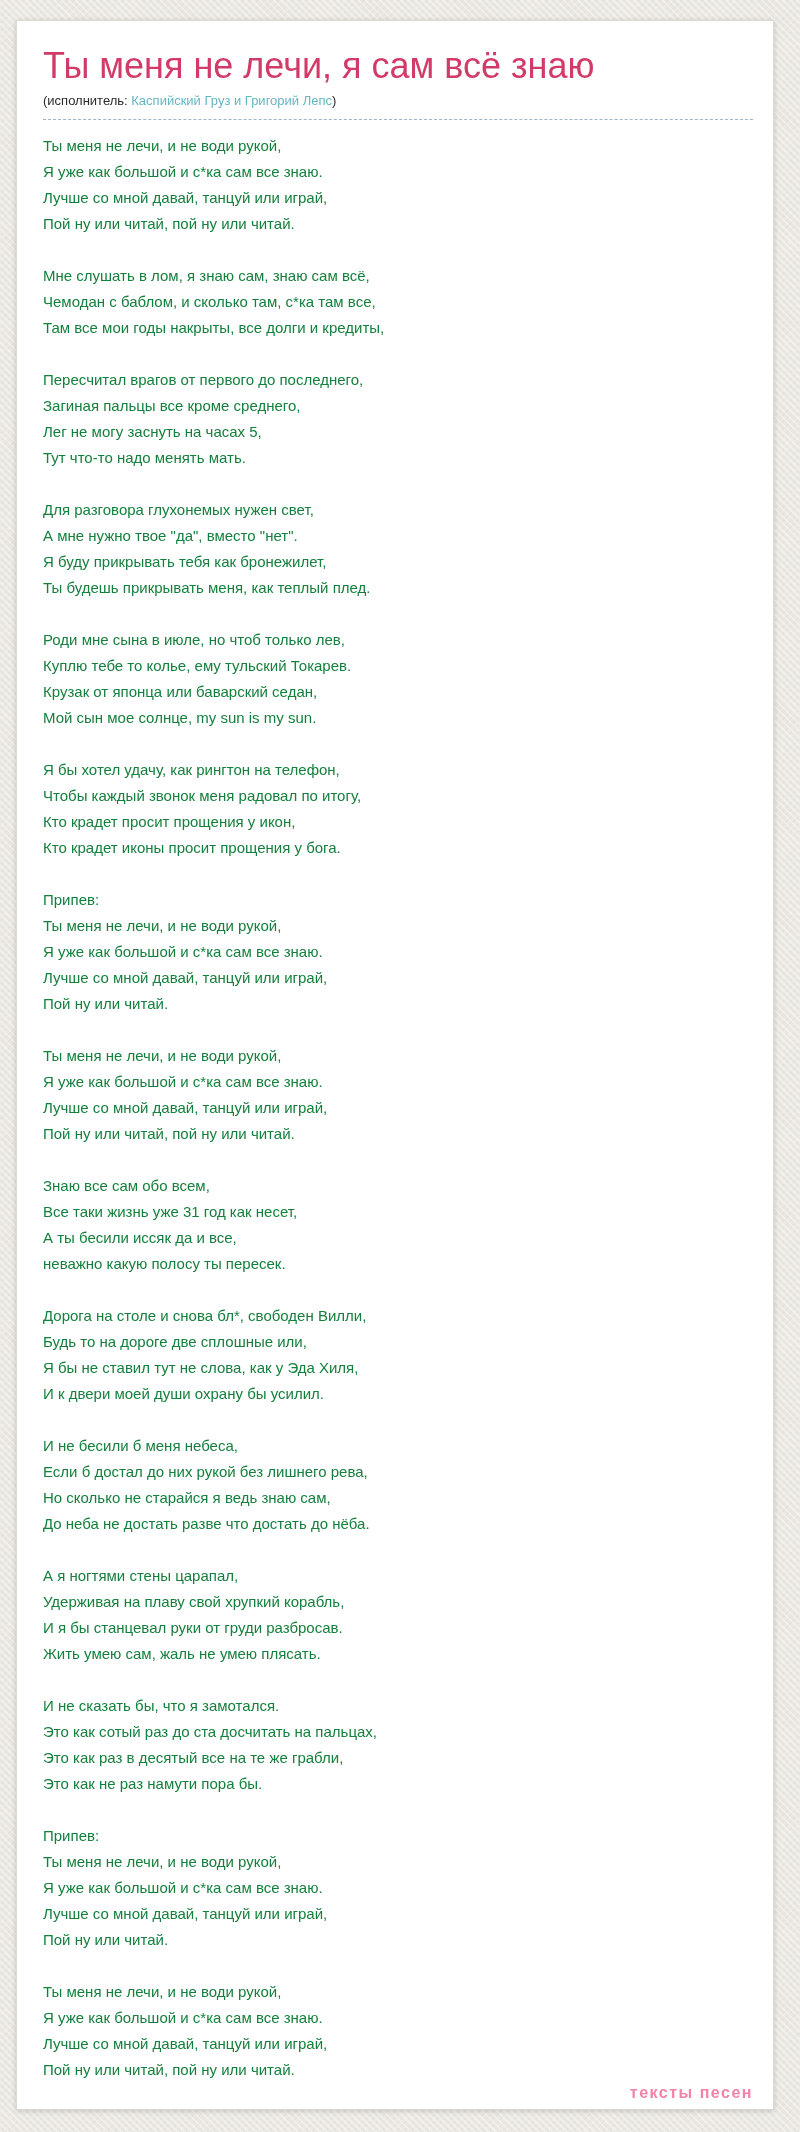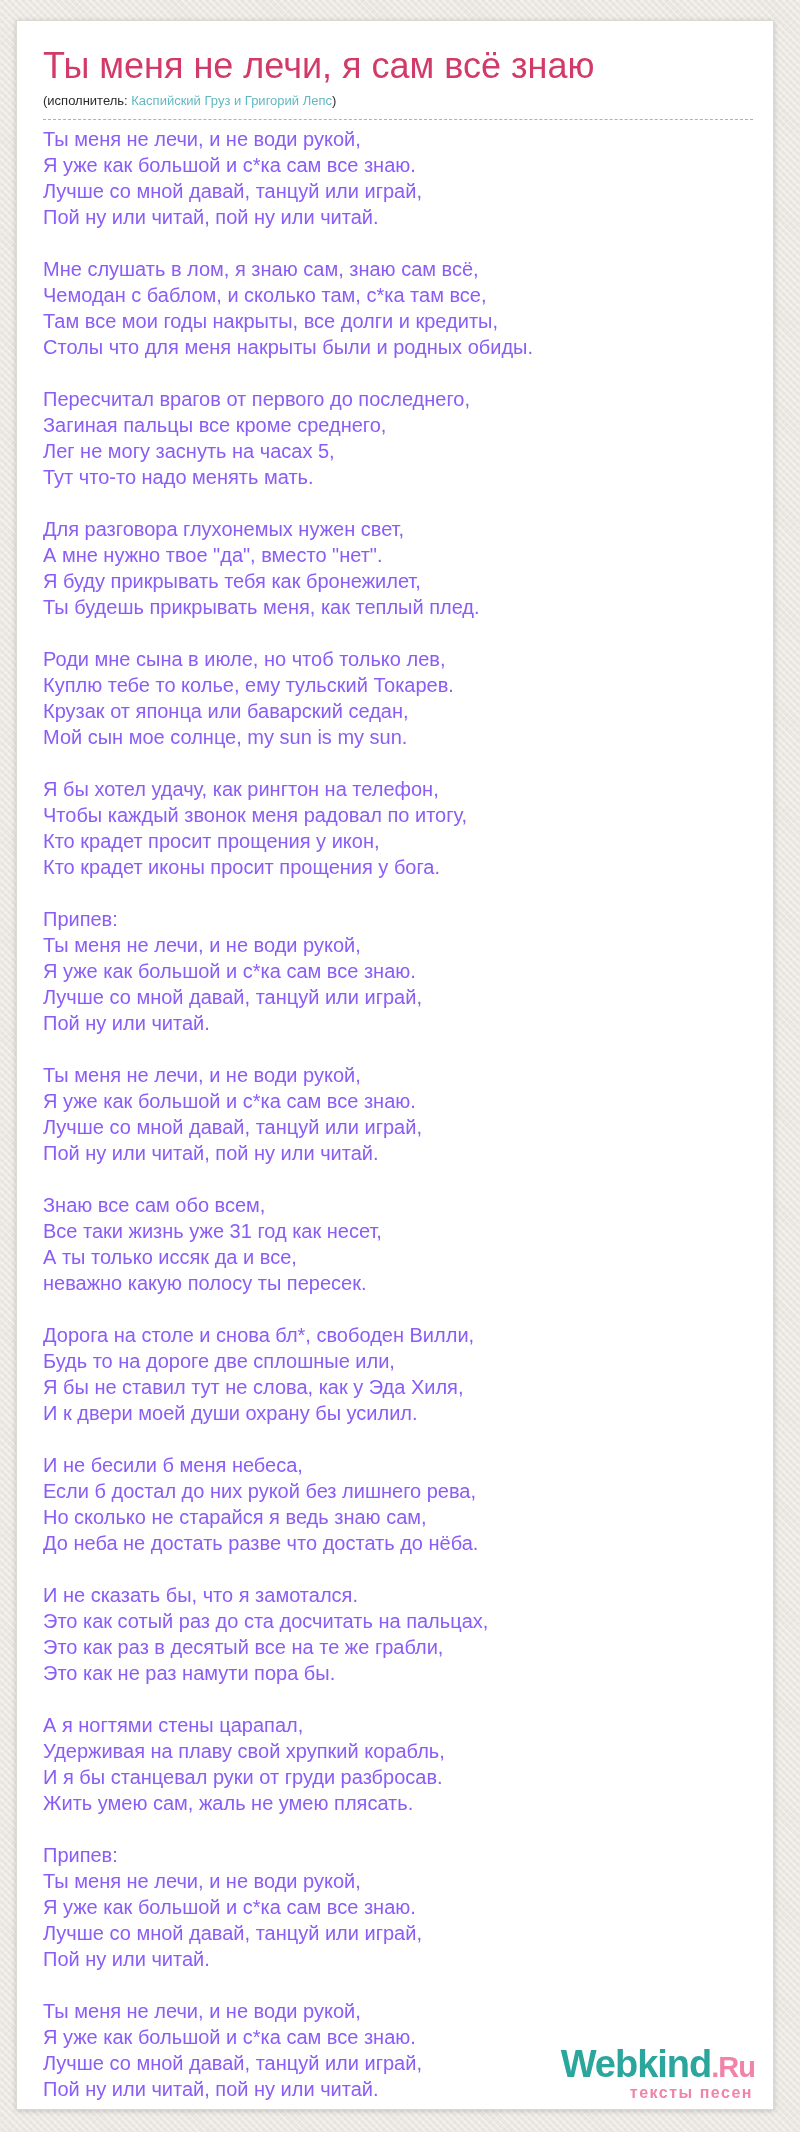--- a/index.html
+++ b/index.html
@@ -41,24 +41,24 @@
     font-size: 13px;
     color: #2b2b2b;
     padding-bottom: 11px;
     border-bottom: 1px dashed var(--divider, #9db7c4);
   }
   .performer-line a {
     color: var(--link, #64b7c1);
     text-decoration: none;
   }
   .lyrics {
-    margin-top: 6px;
-    font-size: 20px;
+    margin-top: 13px;
+    font-size: 15px;
     line-height: 26px;
-    color: #8b5cf6;
+    color: #15803d;
   }
   .stanza { margin: 0 0 26px 0; }
   .line { white-space: pre-wrap; }
   .card-footer {
     position: absolute;
     right: 18px;
     bottom: 8px;
     text-align: right;
     line-height: 1;
   }
@@ -95,21 +95,20 @@
       <div class="stanza">
         <div class="line">Ты меня не лечи, и не води рукой,</div>
         <div class="line">Я уже как большой и с*ка сам все знаю.</div>
         <div class="line">Лучше со мной давай, танцуй или играй,</div>
         <div class="line">Пой ну или читай, пой ну или читай.</div>
       </div>
       <div class="stanza">
         <div class="line">Мне слушать в лом, я знаю сам, знаю сам всё,</div>
         <div class="line">Чемодан с баблом, и сколько там, с*ка там все,</div>
         <div class="line">Там все мои годы накрыты, все долги и кредиты,</div>
-        <div class="line">Столы что для меня накрыты были и родных обиды.</div>
       </div>
       <div class="stanza">
         <div class="line">Пересчитал врагов от первого до последнего,</div>
         <div class="line">Загиная пальцы все кроме среднего,</div>
         <div class="line">Лег не могу заснуть на часах 5,</div>
         <div class="line">Тут что-то надо менять мать.</div>
       </div>
       <div class="stanza">
         <div class="line">Для разговора глухонемых нужен свет,</div>
         <div class="line">А мне нужно твое "да", вместо "нет".</div>
@@ -137,58 +136,57 @@
       </div>
       <div class="stanza">
         <div class="line">Ты меня не лечи, и не води рукой,</div>
         <div class="line">Я уже как большой и с*ка сам все знаю.</div>
         <div class="line">Лучше со мной давай, танцуй или играй,</div>
         <div class="line">Пой ну или читай, пой ну или читай.</div>
       </div>
       <div class="stanza">
         <div class="line">Знаю все сам обо всем,</div>
         <div class="line">Все таки жизнь уже 31 год как несет,</div>
-        <div class="line">А ты только иссяк да и все,</div>
+        <div class="line">А ты бесили иссяк да и все,</div>
         <div class="line">неважно какую полосу ты пересек.</div>
       </div>
       <div class="stanza">
         <div class="line">Дорога на столе и снова бл*, свободен Вилли,</div>
         <div class="line">Будь то на дороге две сплошные или,</div>
         <div class="line">Я бы не ставил тут не слова, как у Эда Хиля,</div>
         <div class="line">И к двери моей души охрану бы усилил.</div>
       </div>
       <div class="stanza">
         <div class="line">И не бесили б меня небеса,</div>
         <div class="line">Если б достал до них рукой без лишнего рева,</div>
         <div class="line">Но сколько не старайся я ведь знаю сам,</div>
         <div class="line">До неба не достать разве что достать до нёба.</div>
       </div>
       <div class="stanza">
+        <div class="line">А я ногтями стены царапал,</div>
+        <div class="line">Удерживая на плаву свой хрупкий корабль,</div>
+        <div class="line">И я бы станцевал руки от груди разбросав.</div>
+        <div class="line">Жить умею сам, жаль не умею плясать.</div>
+      </div>
+      <div class="stanza">
         <div class="line">И не сказать бы, что я замотался.</div>
         <div class="line">Это как сотый раз до ста досчитать на пальцах,</div>
         <div class="line">Это как раз в десятый все на те же грабли,</div>
         <div class="line">Это как не раз намути пора бы.</div>
-      </div>
-      <div class="stanza">
-        <div class="line">А я ногтями стены царапал,</div>
-        <div class="line">Удерживая на плаву свой хрупкий корабль,</div>
-        <div class="line">И я бы станцевал руки от груди разбросав.</div>
-        <div class="line">Жить умею сам, жаль не умею плясать.</div>
       </div>
       <div class="stanza">
         <div class="line">Припев:</div>
         <div class="line">Ты меня не лечи, и не води рукой,</div>
         <div class="line">Я уже как большой и с*ка сам все знаю.</div>
         <div class="line">Лучше со мной давай, танцуй или играй,</div>
         <div class="line">Пой ну или читай.</div>
       </div>
       <div class="stanza">
         <div class="line">Ты меня не лечи, и не води рукой,</div>
         <div class="line">Я уже как большой и с*ка сам все знаю.</div>
         <div class="line">Лучше со мной давай, танцуй или играй,</div>
         <div class="line">Пой ну или читай, пой ну или читай.</div>
       </div>
     </div>
   <div class="card-footer">
-    <a href="#" class="logo"><span class="logo-main">Webkind</span><span class="logo-suffix">.Ru</span></a>
     <div class="tagline">тексты песен</div>
   </div>
 </div>
 
 </body></html>

